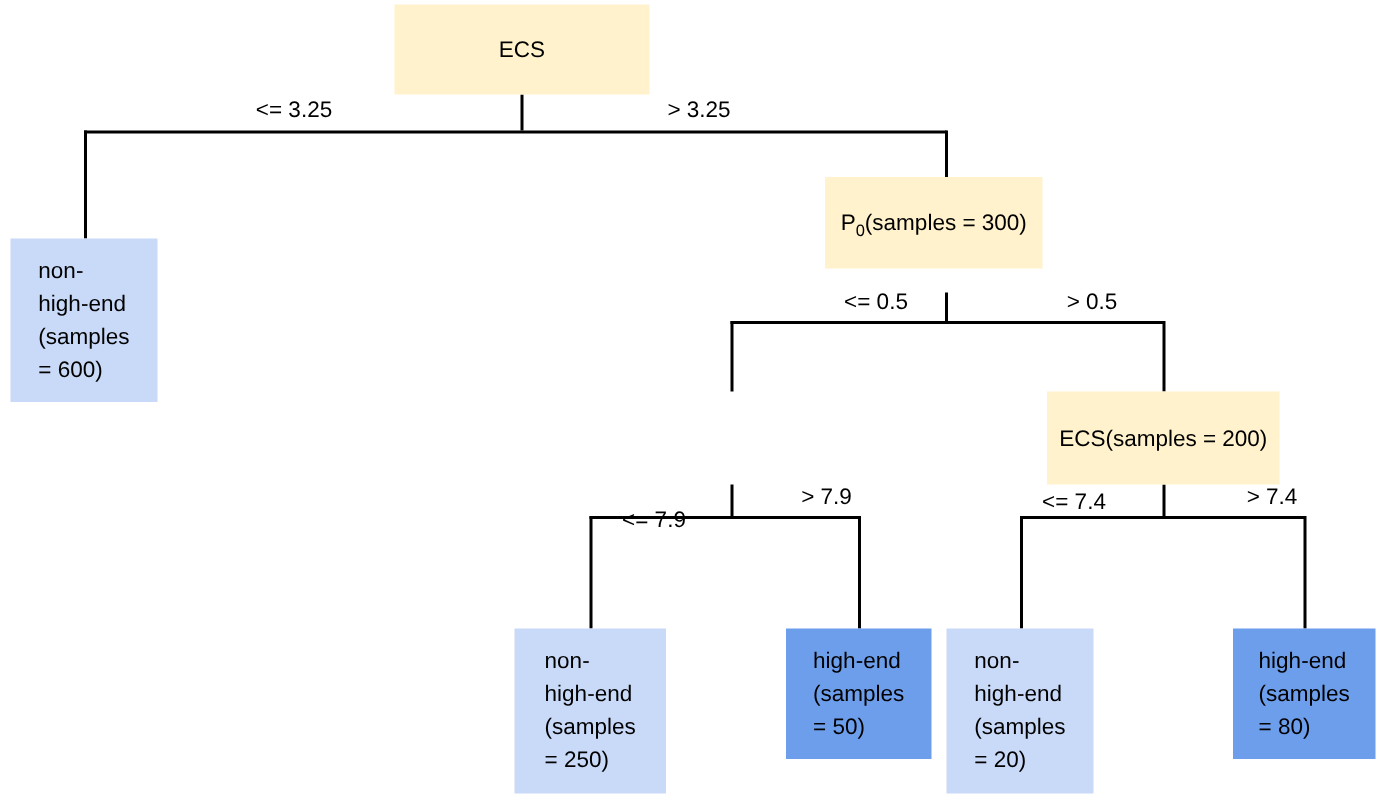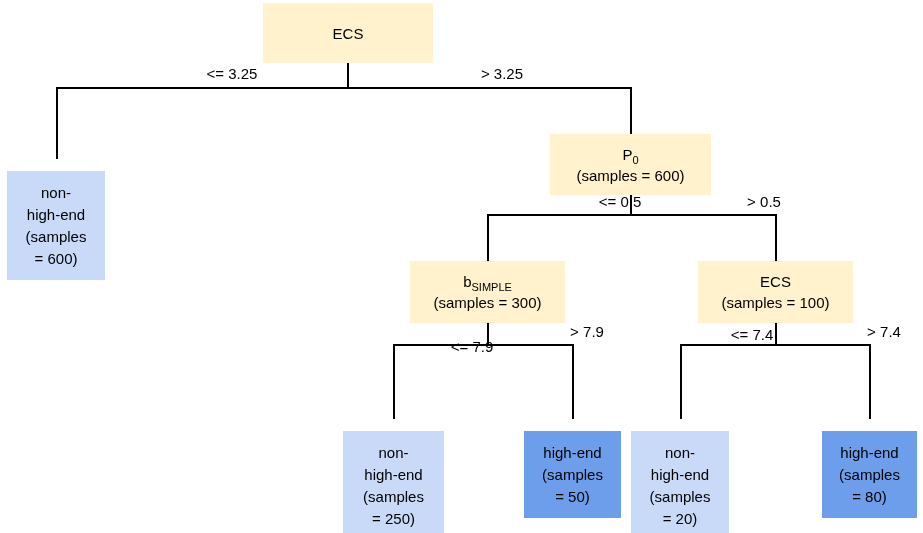--- a/index.html
+++ b/index.html
@@ -2,35 +2,34 @@
 <html style="--internal-node-fill: #fff2cc; --leaf-non-high-end-fill: #c9daf8; --leaf-high-end-fill: #6d9eeb; --edge-color: #000000; --text-color: #000000;"><head>
 <meta charset="utf-8">
 <style>
   html,body{margin:0;padding:0;background:#ffffff;}
   .canvas{
     position:relative;width:923px;height:533px;background:#ffffff;
     font-family:"Liberation Sans", sans-serif;color:var(--text-color,#000);
     overflow:hidden;
   }
   .node{
-    position:absolute;display:flex;flex-direction:column;align-items:center;
-    justify-content:center;text-align:center;font-size:15px;line-height:21px;
+    position:absolute;display:flex;flex-direction:row;align-items:center;
+    justify-content:center;text-align:left;font-size:15px;line-height:21px;
   }
   .internal{background:var(--internal-node-fill,#fff2cc);}
-  .leaf{white-space:pre-line;line-height:22px;margin-top:12px;}
+  .leaf{white-space:pre-line;line-height:22px;}
   .leaf.non{background:var(--leaf-non-high-end-fill,#c9daf8);}
   .leaf.high{background:var(--leaf-high-end-fill,#6d9eeb);}
   .node .title sub{font-size:11px;line-height:0;}
   .hline,.vline{position:absolute;background:var(--edge-color,#000);}
   .hline{height:1.5px;}
   .vline{width:1.5px;}
   .edge-label{
     position:absolute;font-size:15px;line-height:22px;white-space:nowrap;
     transform:translateX(-50%);
-    margin-left:36px;
   }
 </style>
 </head>
 <body>
 
 <div class="canvas">
 
   <div class="vline" style="left:347px;top:63px;height:24px"></div>
   <div class="hline" style="left:56px;top:87px;width:575px"></div>
   <div class="vline" style="left:56px;top:87px;height:72px"></div>
@@ -57,33 +56,29 @@
   <div class="edge-label" style="left:728px;top:191px">&gt; 0.5</div>
   <div class="edge-label" style="left:436px;top:336px">&lt;= 7.9</div>
   <div class="edge-label" style="left:551px;top:321px">&gt; 7.9</div>
   <div class="edge-label" style="left:716px;top:324px">&lt;= 7.4</div>
   <div class="edge-label" style="left:848px;top:321px">&gt; 7.4</div>
 
   <div class="node internal" style="left:263px;top:3px;width:170px;height:60px">
     <div class="title"><span>ECS</span><sub></sub></div>
   </div>
 
-  <div class="node internal" style="left:550px;top:134px;width:161px;height:61px">
+  <div class="node internal" style="left:550px;top:118px;width:145px;height:61px">
     <div class="title"><span>P</span><sub>0</sub></div>
-    <div>(samples = 600)</div>
-  </div>
-
-  <div class="node internal" style="left:410px;top:261px;width:155px;height:62px">
-    <div class="title"><span>b</span><sub>SIMPLE</sub></div>
     <div>(samples = 300)</div>
   </div>
 
+
   <div class="node internal" style="left:698px;top:261px;width:155px;height:62px">
     <div class="title"><span>ECS</span><sub></sub></div>
-    <div>(samples = 100)</div>
+    <div>(samples = 200)</div>
   </div>
 
   <div class="node leaf non" style="left:7px;top:159px;width:98px;height:109px">non-
 high-end
 (samples
 = 600)</div>
   <div class="node leaf non" style="left:343px;top:419px;width:101px;height:110px">non-
 high-end
 (samples
 = 250)</div>

